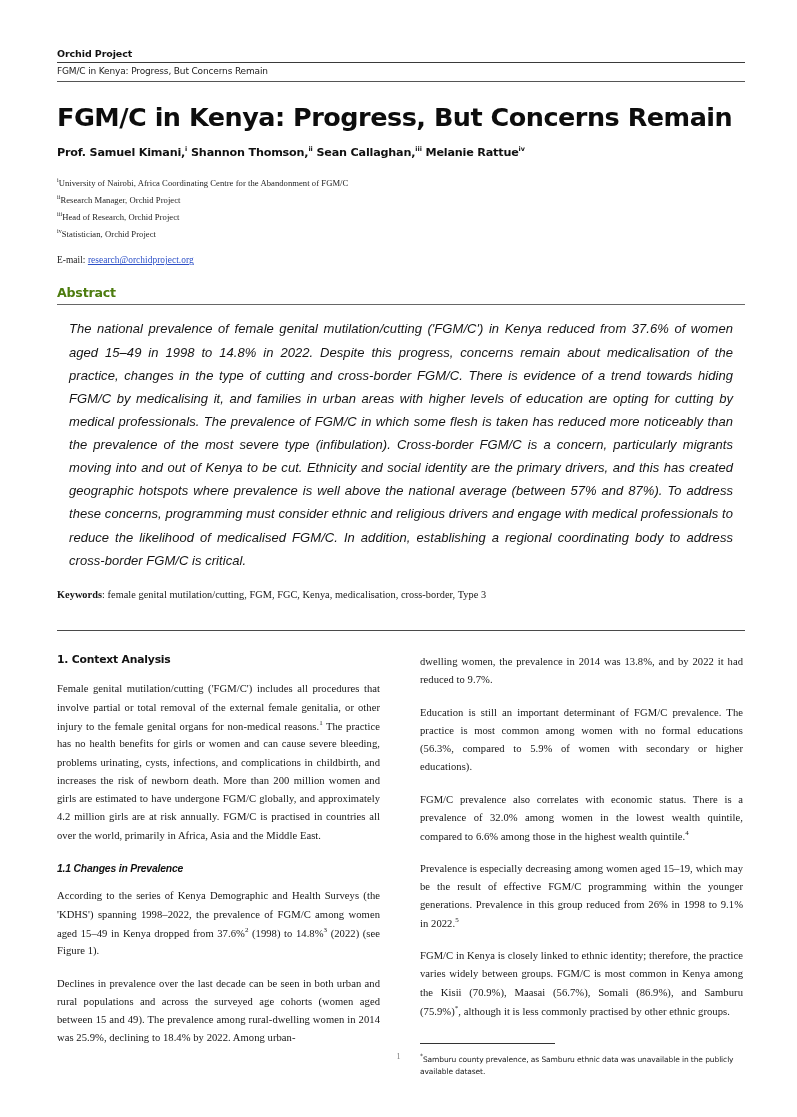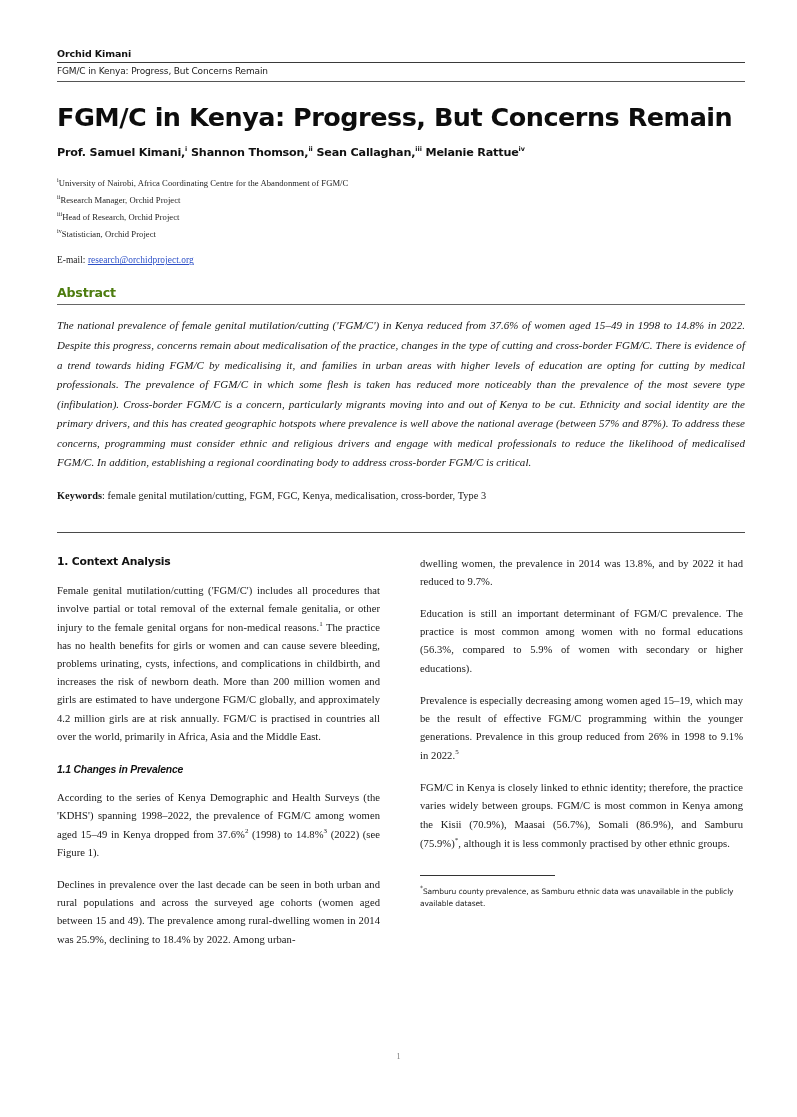--- a/index.html
+++ b/index.html
@@ -117,27 +117,27 @@
     letter-spacing: -0.2px;
     color: #4d7c0f;
     margin: 20px 0 0 0;
   }
   .abstract-rule {
     border: 0;
     border-top: 0.9px solid #666666;
     margin: 4px 0 11px 0;
   }
   .abstract-body {
-    font-family: Liberation Serif, serif;
+    font-family: Liberation Sans, sans-serif;
     font-style: italic;
-    font-size: 11px;
+    font-size: 13px;
     line-height: 1.78;
     text-align: justify;
     color: #151515;
-    margin: 0;
+    margin: 12px;
     letter-spacing: 0.05px;
   }
   .keywords {
     font-family: "Liberation Serif", serif;
     font-size: 10.3px;
     line-height: 1.6;
     color: #151515;
     margin: 15px 0 0 0;
     letter-spacing: 0.05px;
   }
@@ -232,21 +232,21 @@
   }
 </style>
 </head>
 <body>
 
 <div class="page">
 
   <div class="content">
 
     <div>
-      <div class="runhead-org">Orchid Kimani</div>
+      <div class="runhead-org">Orchid Project</div>
       <hr class="rule-thick">
       <div class="runhead-title">FGM/C in Kenya: Progress, But Concerns Remain</div>
       <hr class="rule-hair">
     </div>
 
     <h1 class="doc-title">FGM/C in Kenya: Progress, But Concerns Remain</h1>
 
     <div class="authors">
       <span>Prof. Samuel Kimani,</span><sup>i</sup>
       <span>Shannon Thomson,</span><sup>ii</sup>
@@ -302,20 +302,23 @@
         <p class="para">Declines in prevalence over the last decade can be seen in both urban and rural populations and across the surveyed age cohorts (women aged between 15 and 49). The prevalence among rural-dwelling women in 2014 was 25.9%, declining to 18.4% by 2022. Among urban-</p>
 
       </div>
 
       <div class="col">
 
         <p class="para">dwelling women, the prevalence in 2014 was 13.8%, and by 2022 it had reduced to 9.7%.</p>
 
         <p class="para">Education is still an important determinant of FGM/C prevalence. The practice is most common among women with no formal educations (56.3%, compared to 5.9% of women with secondary or higher educations).</p>
 
+        <p class="para">
+          <span>FGM/C prevalence also correlates with economic status. There is a prevalence of 32.0% among women in the lowest wealth quintile, compared to 6.6% among those in the highest wealth quintile.</span><sup>4</sup>
+        </p>
 
         <p class="para">
           <span>Prevalence is especially decreasing among women aged 15–19, which may be the result of effective FGM/C programming within the younger generations. Prevalence in this group reduced from 26% in 1998 to 9.1% in 2022.</span><sup>5</sup>
         </p>
 
         <p class="para">
           <span>FGM/C in Kenya is closely linked to ethnic identity; therefore, the practice varies widely between groups. FGM/C is most common in Kenya among the Kisii (70.9%), Maasai (56.7%), Somali (86.9%), and Samburu (75.9%)</span><sup>*</sup><span>, although it is less commonly practised by other ethnic groups.</span>
         </p>
 
         <div class="footnote-block">

